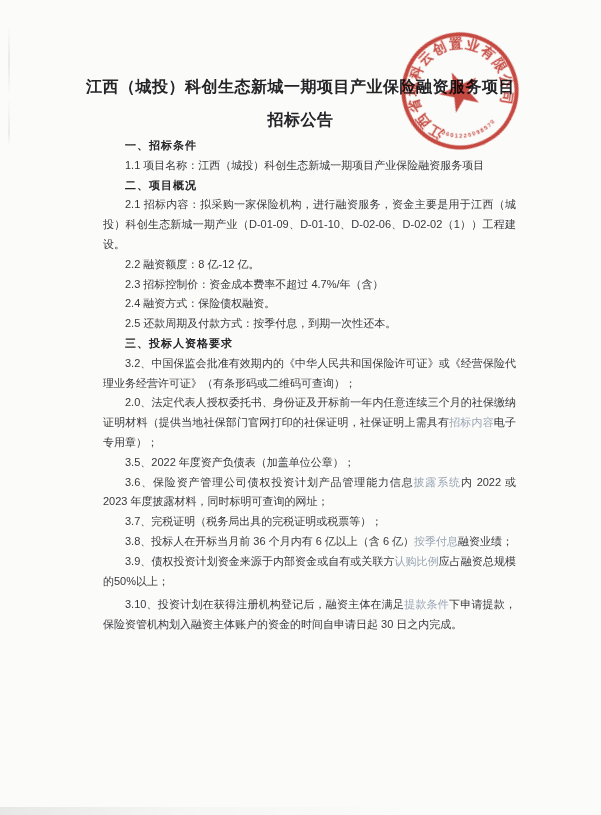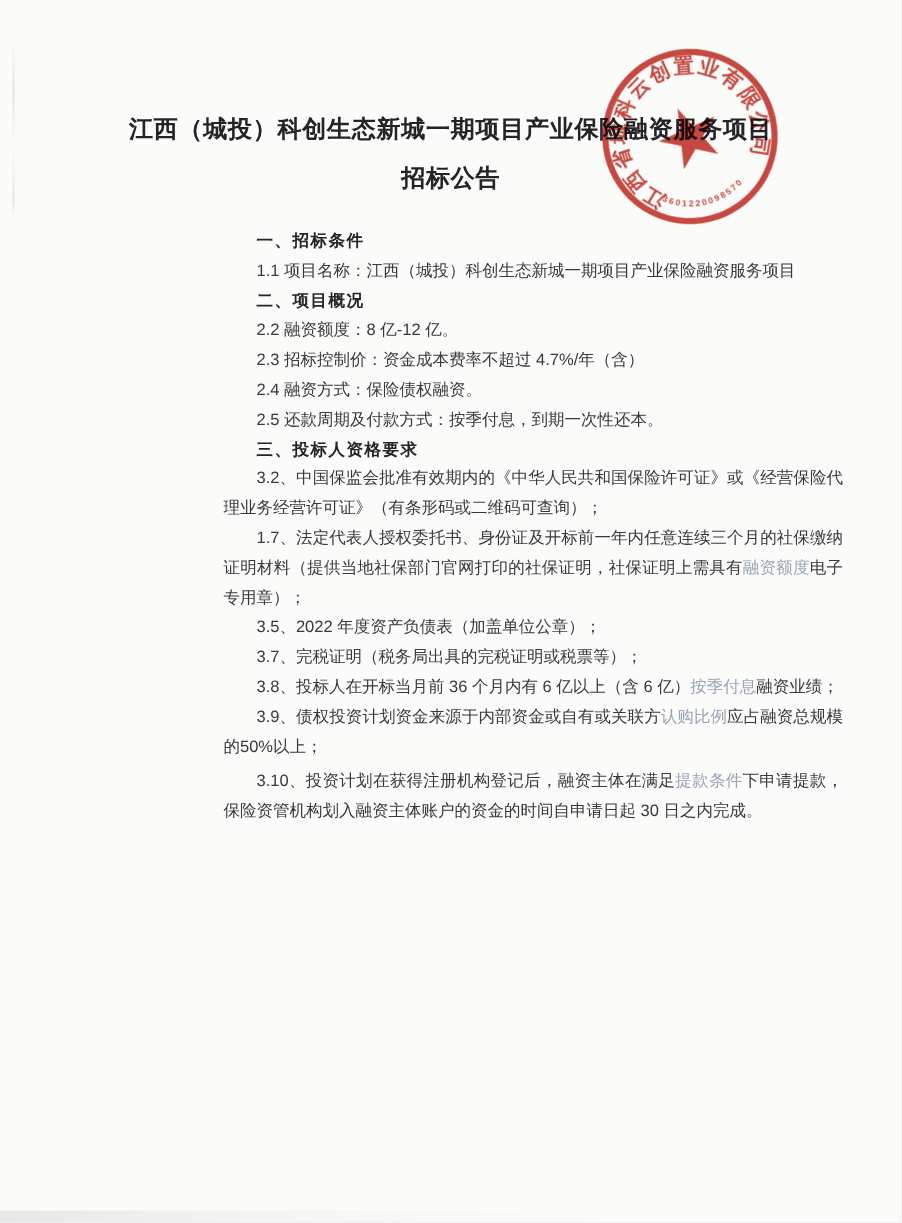--- a/index.html
+++ b/index.html
@@ -21,24 +21,23 @@
     background:linear-gradient(90deg,#00000014,#00000006 30%,#0000 70%);
   }
   .title{
     position:absolute;top:70px;left:0;right:0;
     text-align:center;
     font-size:16px;font-weight:bold;color:#242428;
     line-height:33px;
     letter-spacing:0.5px;
   }
   .doc-body{
-    position:absolute;top:152px;left:103px;width:413px;
+    position:absolute;top:136px;left:103px;width:413px;
     font-size:11px;line-height:19.8px;color:#38383e;
     text-align:justify;
-    margin-left:46px;
   }
   .doc-body p{margin:0;text-indent:2em;}
   .doc-body p.heading{font-weight:bold;color:#26262a;letter-spacing:1px;}
   .doc-body p:last-child{margin-top:4px;}
   .faded{color:#98a4b3;}
   
   .seal{
     position:absolute;left:399px;top:30px;width:122px;height:122px;
     transform:rotate(-24deg);
     mix-blend-mode:multiply;
@@ -59,28 +58,30 @@
 
   <div class="title">
     <div>江西（城投）科创生态新城一期项目产业保险融资服务项目</div>
     <div>招标公告</div>
   </div>
 
   <div class="doc-body">
       <p class="heading"><span>一、招标条件</span></p>
       <p class="para"><span>1.1 项目名称：江西（城投）科创生态新城一期项目产业保险融资服务项目</span></p>
       <p class="heading"><span>二、项目概况</span></p>
+      <p class="para"><span>2.1 招标内容：拟采购一家保险机构，进行融资服务，资金主要是用于江西（城投）科创生态新城一期产业（D-01-09、D-01-10、D-02-06、D-02-02（1））工程建设。</span></p>
       <p class="para"><span>2.2 融资额度：8 亿-12 亿。</span></p>
       <p class="para"><span>2.3 招标控制价：资金成本费率不超过 4.7%/年（含）</span></p>
       <p class="para"><span>2.4 融资方式：保险债权融资。</span></p>
       <p class="para"><span>2.5 还款周期及付款方式：按季付息，到期一次性还本。</span></p>
       <p class="heading"><span>三、投标人资格要求</span></p>
       <p class="para"><span>3.2、中国保监会批准有效期内的《中华人民共和国保险许可证》或《经营保险代理业务经营许可证》（有条形码或二维码可查询）；</span></p>
-      <p class="para"><span>1.7、法定代表人授权委托书、身份证及开标前一年内任意连续三个月的社保缴纳证明材料（提供当地社保部门官网打印的社保证明，社保证明上需具有</span><span class="faded">融资额度</span><span>电子专用章）；</span></p>
+      <p class="para"><span>2.0、法定代表人授权委托书、身份证及开标前一年内任意连续三个月的社保缴纳证明材料（提供当地社保部门官网打印的社保证明，社保证明上需具有</span><span class="faded">招标内容</span><span>电子专用章）；</span></p>
       <p class="para"><span>3.5、2022 年度资产负债表（加盖单位公章）；</span></p>
+      <p class="para"><span>3.6、保险资产管理公司债权投资计划产品管理能力信息</span><span class="faded">披露系统</span><span>内 2022 或 2023 年度披露材料，同时标明可查询的网址；</span></p>
       <p class="para"><span>3.7、完税证明（税务局出具的完税证明或税票等）；</span></p>
       <p class="para"><span>3.8、投标人在开标当月前 36 个月内有 6 亿以上（含 6 亿）</span><span class="faded">按季付息</span><span>融资业绩；</span></p>
       <p class="para"><span>3.9、债权投资计划资金来源于内部资金或自有或关联方</span><span class="faded">认购比例</span><span>应占融资总规模的50%以上；</span></p>
       <p class="para"><span>3.10、投资计划在获得注册机构登记后，融资主体在满足</span><span class="faded">提款条件</span><span>下申请提款，保险资管机构划入融资主体账户的资金的时间自申请日起 30 日之内完成。</span></p>
     </div>
 
   <div class="seal">
     <svg viewBox="0 0 120 120" width="122" height="122">
       <defs>
         <path id="sealTopArc" d="M 30.3 89.7 A 42 42 0 1 1 89.7 89.7" fill="none"></path>

